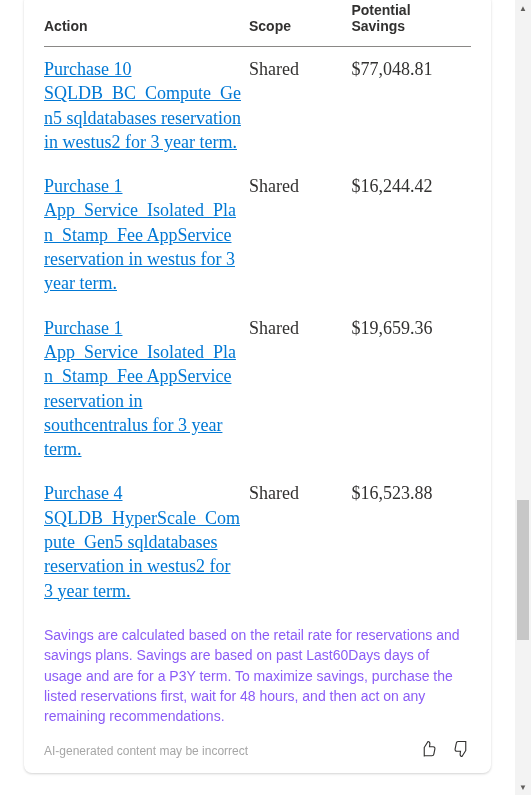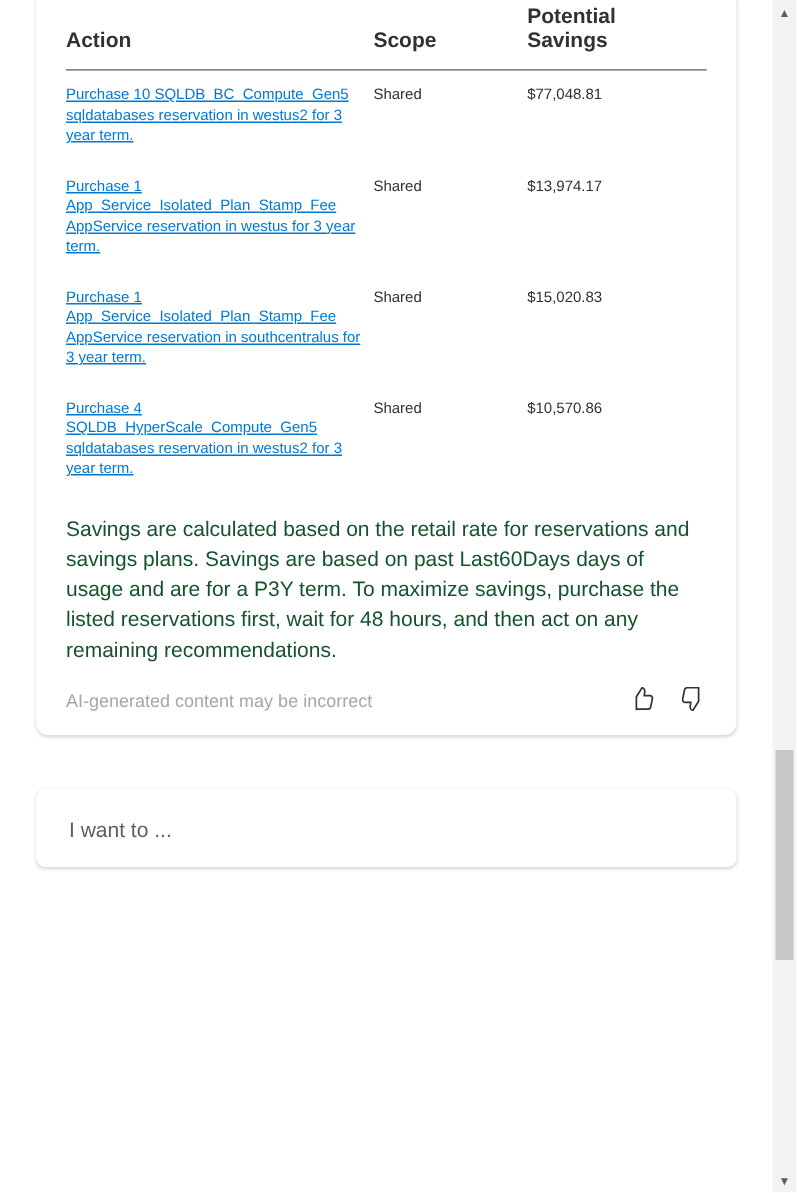--- a/index.html
+++ b/index.html
@@ -74,37 +74,38 @@
     font-weight: 600;
     font-size: 14px;
     color: #323130;
     padding: 8px 6px 12px 0;
     border-bottom: 1px solid #8a8886;
     vertical-align: bottom;
   }
   table.rec-table td {
     padding: 10px 6px 10px 0;
     vertical-align: top;
-    font-size: 10px;
+    font-size: 18px;
     line-height: 1.35;
+    font-family: Liberation Serif, serif;
   }
   col.c-action { width: 48%; }
   col.c-scope { width: 24%; }
   col.c-savings { width: 28%; }
   .action-link {
     color: #0078d4;
     text-decoration: underline;
     cursor: pointer;
     word-wrap: break-word;
   }
   .footnote {
     margin-top: 12px;
     font-size: 14px;
     line-height: 1.45;
-    color: #14532d;
+    color: #8b5cf6;
   }
   .ai-row {
     display: flex;
     align-items: center;
     justify-content: space-between;
     margin-top: 14px;
   }
   .ai-note {
     font-size: 12px;
     color: #a6a6a6;
@@ -165,31 +166,31 @@
         </thead>
         <tbody>
           <tr>
             <td><span class="action-link">Purchase 10 SQLDB_BC_Compute_Gen5 sqldatabases reservation in westus2 for 3 year term.</span></td>
             <td>Shared</td>
             <td>$77,048.81</td>
           </tr>
           <tr>
             <td><span class="action-link">Purchase 1 App_Service_Isolated_Plan_Stamp_Fee AppService reservation in westus for 3 year term.</span></td>
             <td>Shared</td>
-            <td>$13,974.17</td>
+            <td>$16,244.42</td>
           </tr>
           <tr>
             <td><span class="action-link">Purchase 1 App_Service_Isolated_Plan_Stamp_Fee AppService reservation in southcentralus for 3 year term.</span></td>
             <td>Shared</td>
-            <td>$15,020.83</td>
+            <td>$19,659.36</td>
           </tr>
           <tr>
             <td><span class="action-link">Purchase 4 SQLDB_HyperScale_Compute_Gen5 sqldatabases reservation in westus2 for 3 year term.</span></td>
             <td>Shared</td>
-            <td>$10,570.86</td>
+            <td>$16,523.88</td>
           </tr>
         </tbody>
       </table>
 
       <div class="footnote">Savings are calculated based on the retail rate for reservations and savings plans. Savings are based on past Last60Days days of usage and are for a P3Y term. To maximize savings, purchase the listed reservations first, wait for 48 hours, and then act on any remaining recommendations.</div>
 
       <div class="ai-row">
         <div class="ai-note">AI-generated content may be incorrect</div>
         <div class="feedback">
           <span>

